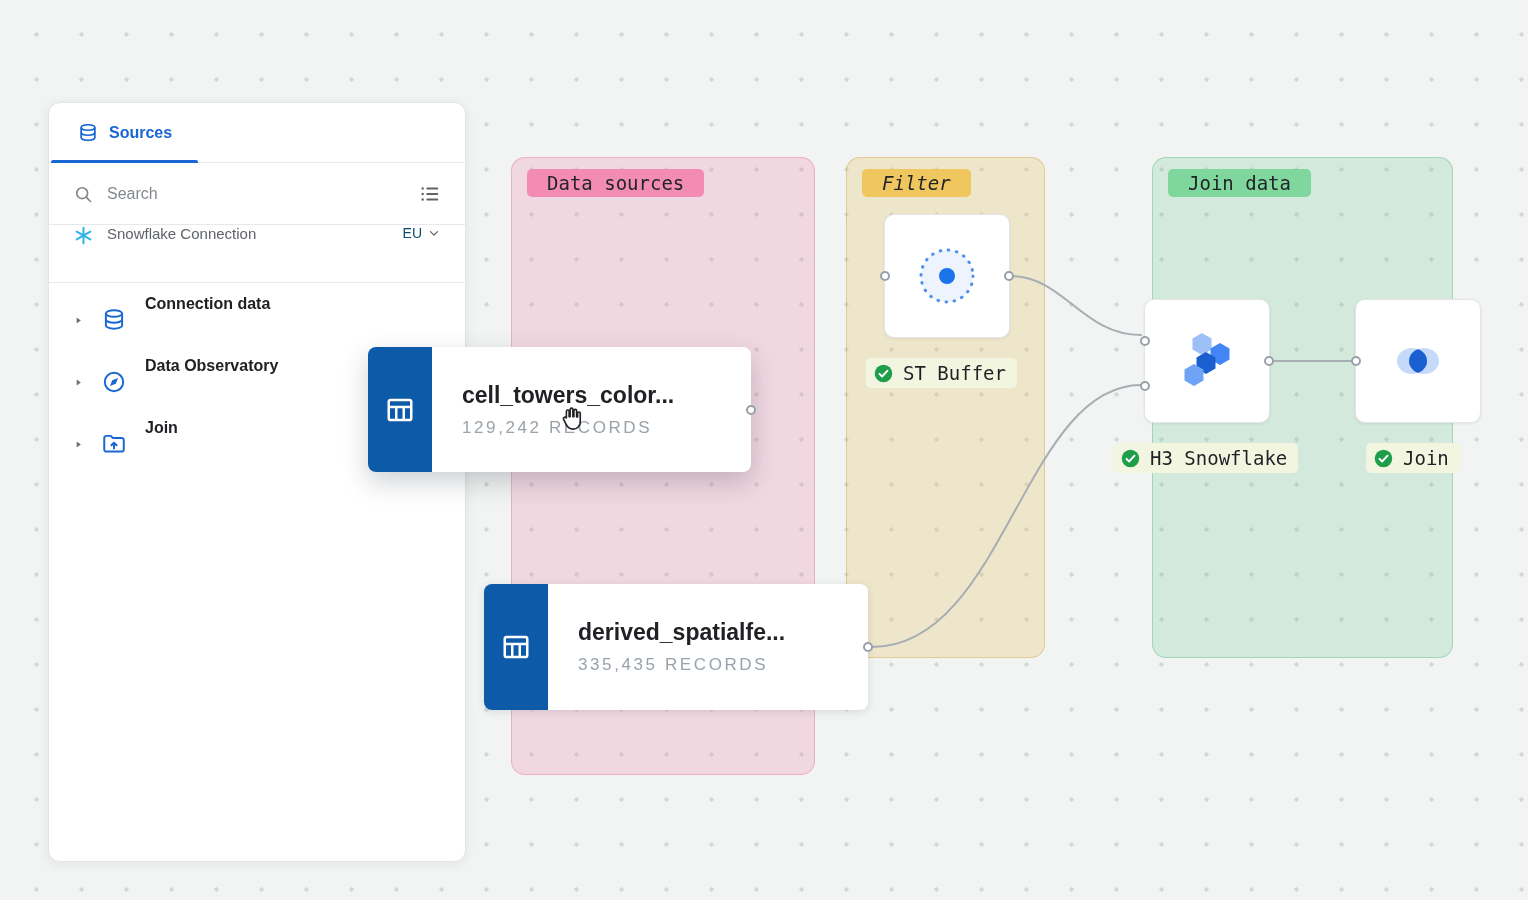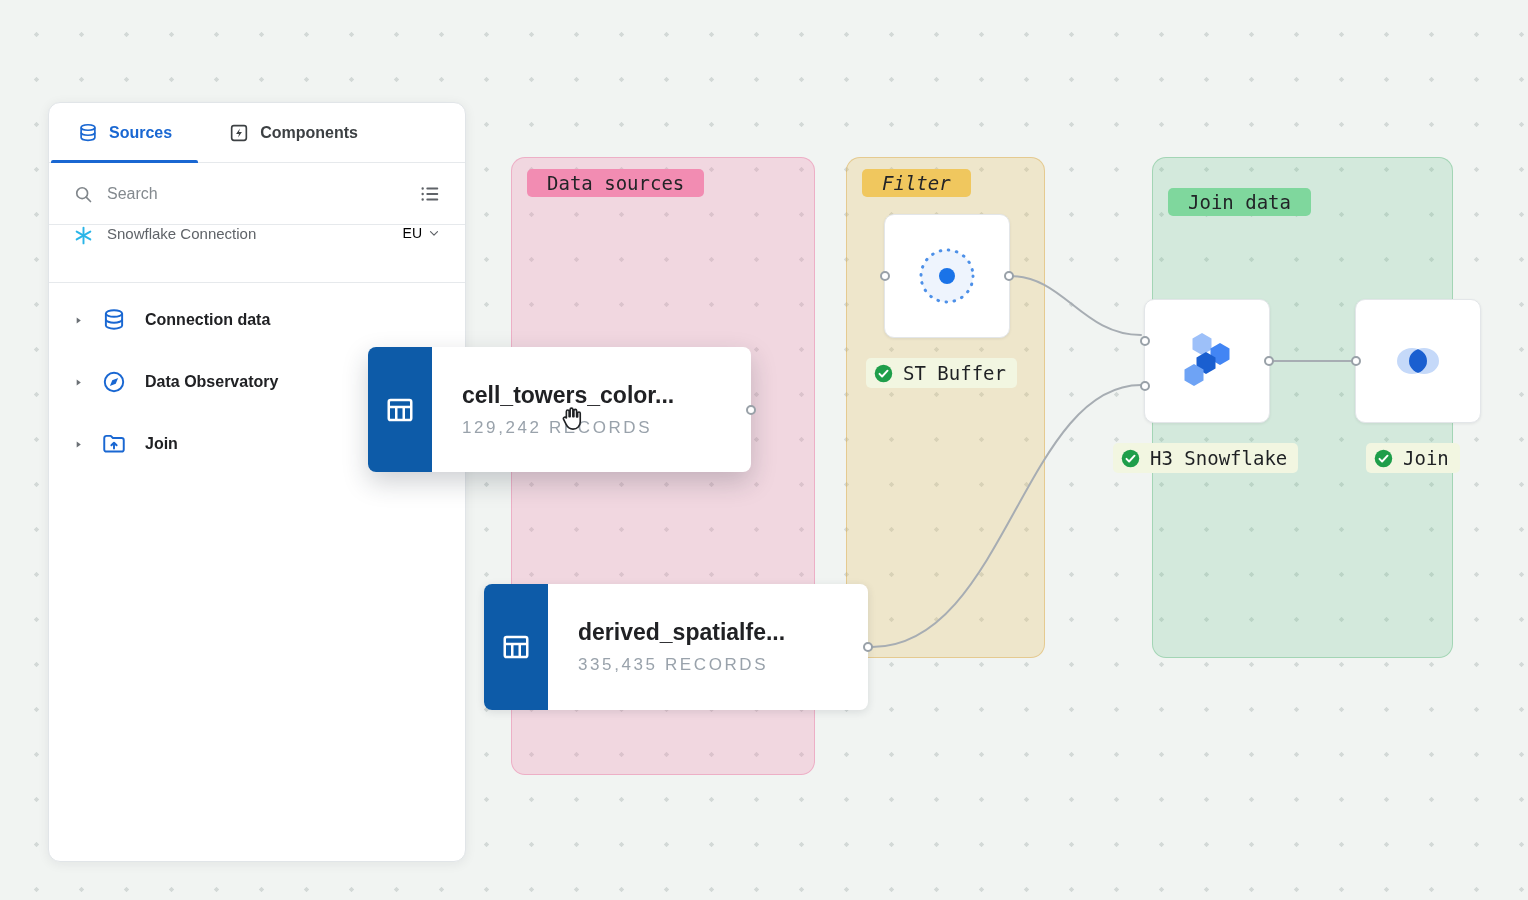--- a/index.html
+++ b/index.html
@@ -22,21 +22,21 @@
                  background:rgba(233,188,92,.26); border:1.5px solid rgba(219,175,86,.5); }
   #group-green { left:1152px; top:157px; width:301px; height:501px;
                  background:rgba(105,198,140,.22); border:1.5px solid rgba(104,188,134,.45); }
   .chip{
     position:absolute; left:15px; top:11px;
     font-family:"DejaVu Sans Mono", monospace; font-size:19px; font-weight:500;
     color:#222427; padding:3px 20px; border-radius:5px; white-space:nowrap;
   }
   #group-pink  .chip{ background:#f28cb2; }
   #group-yellow .chip{ background:#f0c75e;font-style:italic; }
-  #group-green .chip{ background:#7fd79d;margin-top:19px; }
+  #group-green .chip{ background:#7fd79d; }
 
   
   .wires{ position:absolute; left:0; top:0; z-index:2; pointer-events:none; }
 
   
   .node{
     position:absolute; width:126px; height:124px; background:#fff;
     border:1px solid #e3e6e9; border-radius:10px; z-index:3;
     display:flex; align-items:center; justify-content:center;
     box-shadow:0 1px 3px rgba(20,30,40,.08); cursor:pointer;
@@ -118,26 +118,26 @@
   }
   .search-row input::placeholder{ color:#83898e; }
   .icon-btn{ display:flex; align-items:center; cursor:pointer; }
 
   .conn-row{
     display:flex; align-items:flex-start; height:58px; padding:0 24px; gap:13px;
     border-bottom:1px solid #e6e9ec; font-size:15px; color:#5f6368; cursor:pointer;
   }
   .region{
     margin-left:auto; display:flex; align-items:center; gap:5px;
-    font-size:14px; font-weight:500; color:#000000;
+    font-size:14px; font-weight:500; color:#0c4a6e;
   }
 
   .tree{ padding-top:12px; }
   .tree-row{
-    display:flex; align-items:center; height:50px; padding:0 24px;
+    display:flex; height:50px; padding:0 24px;
     margin-bottom:12px; cursor:pointer;
   }
   .caret{ width:28px; display:flex; align-items:center; }
   .tree-icon{ width:44px; display:flex; align-items:center; }
   .tree-label{ font-size:16px; font-weight:600; color:#202124; }
 
   svg{ display:block; }
 </style>
 </head>
 <body>
@@ -246,30 +246,20 @@
             <g fill="none" stroke="#1967d2" stroke-width="1.8">
               <ellipse cx="12" cy="6" rx="7.5" ry="3"></ellipse>
               <path d="M4.5 6v5.5c0 1.66 3.36 3 7.5 3s7.5-1.34 7.5-3V6"></path>
               <path d="M4.5 11.5V17c0 1.66 3.36 3 7.5 3s7.5-1.34 7.5-3v-5.5"></path>
             </g>
           </svg>
         </span>
         <span>Sources</span>
         <span class="underline"></span>
       </div>
-      <div class="tab">
-        <span>
-          <svg width="22" height="22" viewBox="0 0 24 24">
-            <rect x="4" y="4" width="16" height="16" rx="2.5" fill="none" stroke="#3c4043" stroke-width="1.8"></rect>
-            <path d="M13 7l-4.2 6.2H12l-1 3.8 4.2-6.2H12z" fill="#3c4043"></path>
-          </svg>
-        </span>
-        <span>Components</span>
-
-      </div>
     </div>
 
     <div class="search-row">
       <span>
         <svg width="20" height="20" viewBox="0 0 24 24">
           <circle cx="11" cy="11" r="6.5" fill="none" stroke="#80868b" stroke-width="2"></circle>
           <path d="M15.8 15.8L21 21" stroke="#80868b" stroke-width="2" stroke-linecap="round"></path>
         </svg>
       </span>
       <input type="text" placeholder="Search" style="">

